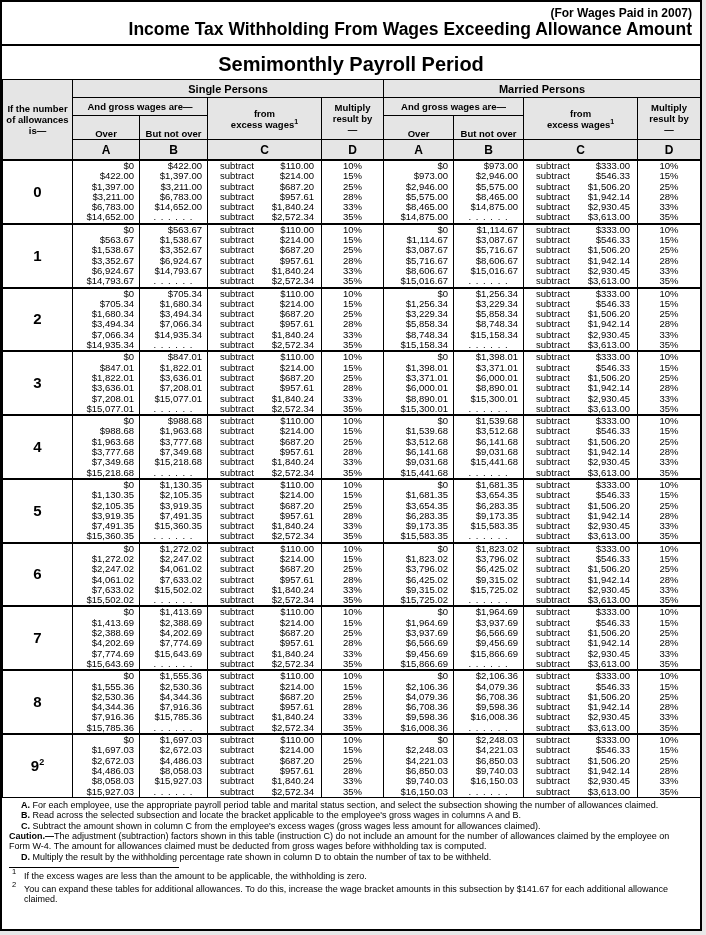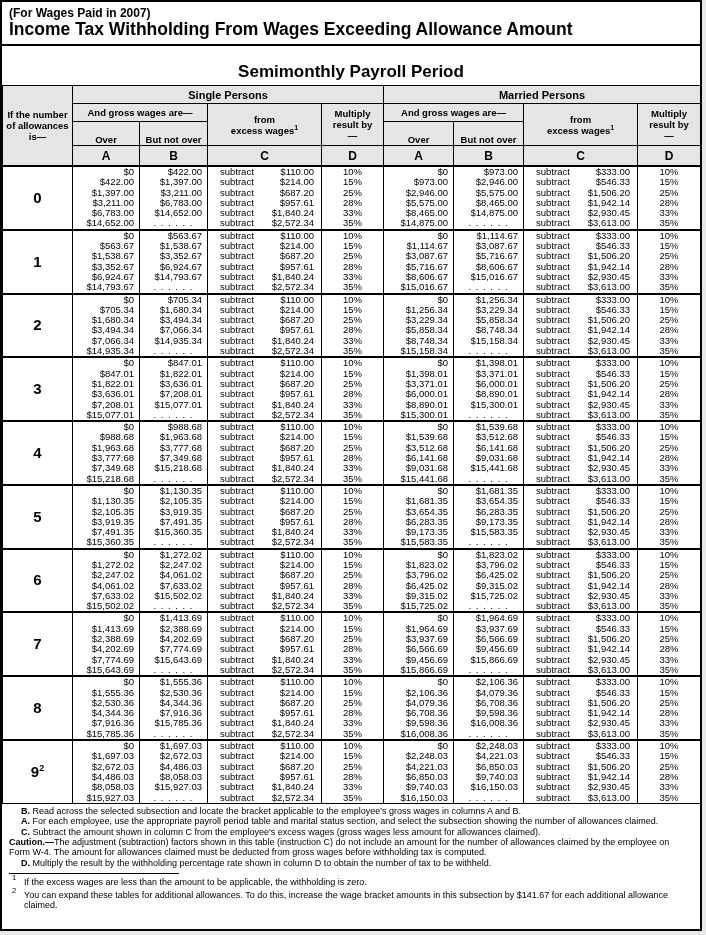--- a/index.html
+++ b/index.html
@@ -1,26 +1,26 @@
 <!DOCTYPE html>
 <html><head>
 <meta charset="utf-8">
 <style>
   html,body { margin:0; padding:0; background:#e8e8e8; }
   body { width:706px; font-family:"Liberation Sans", sans-serif; color:#000; }
   .page {
     width:702px; height:931px; background:#fff; border:2px solid #000;
     box-sizing:border-box; overflow:hidden; position:relative;
   }
-  .title-block { padding:4px 8px 2px 7px; }
+  .title-block { padding:4px 8px 2px 7px;text-align:right; }
   .t1 { font-size:12px; font-weight:bold; line-height:14px; }
   .t2 { font-size:15px; font-weight:bold; line-height:17px; }
   .t3 { font-size:17.5px; font-weight:bold; line-height:19px; }
   .title-rule { border-top:2px solid #000; margin-top:3px; }
-  .period-title { text-align:center; font-weight:bold; font-size:17px; padding:16px 0 3px 0; }
+  .period-title { text-align:center; font-weight:bold; font-size:20px; padding:7px 0 3px 0; }
 
   table.wbt { width:100%; border-collapse:collapse; table-layout:fixed; }
   table.wbt th, table.wbt td { border:1px solid #000; padding:0; }
   table.wbt thead th { font-weight:bold; background:#e5e5e5; }
   .sec-label { font-size:11px; height:17px; }
   .alw-head { font-size:9.5px; font-weight:bold; text-align:center; vertical-align:middle; padding:0 4px; }
   .gross { font-size:9.5px; height:17px; }
   .excess-head, .mult-head { font-size:9.5px; vertical-align:middle; text-align:center; }
   .mult-inner { max-width:48px; margin:0 auto; line-height:11px; }
   .excess-head div { line-height:11px; }
@@ -1139,22 +1139,22 @@
             <div class="line">25%</div>
             <div class="line">28%</div>
             <div class="line">33%</div>
             <div class="line">35%</div>
           </td>
         </tr>
       </tbody>
   </table>
 
   <div class="instructions">
+    <p><b>A.</b><span> For each employee, use the appropriate payroll period table and marital status section, and select the subsection showing the number of allowances claimed.</span></p>
     <p><b>B.</b><span> Read across the selected subsection and locate the bracket applicable to the employee's gross wages in columns A and B.</span></p>
-    <p><b>A.</b><span> For each employee, use the appropriate payroll period table and marital status section, and select the subsection showing the number of allowances claimed.</span></p>
     <p><b>C.</b><span> Subtract the amount shown in column C from the employee's excess wages (gross wages less amount for allowances claimed).</span></p>
     <p class="caution"><b>Caution.—</b><span>The adjustment (subtraction) factors shown in this table (instruction C) do not include an amount for the number of allowances claimed by the employee on Form W-4. The amount for allowances claimed must be deducted from gross wages before withholding tax is computed.</span></p>
     <p><b>D.</b><span> Multiply the result by the withholding percentage rate shown in column D to obtain the number of tax to be withheld.</span></p>
   </div>
 
   <div class="fn-rule"></div>
   <div class="footnotes">
     <p><sup>1</sup><span>If the excess wages are less than the amount to be applicable, the withholding is zero.</span></p>
     <p><sup>2</sup><span>You can expand these tables for additional allowances. To do this, increase the wage bracket amounts in this subsection by $141.67 for each additional allowance claimed.</span></p>
   </div>

